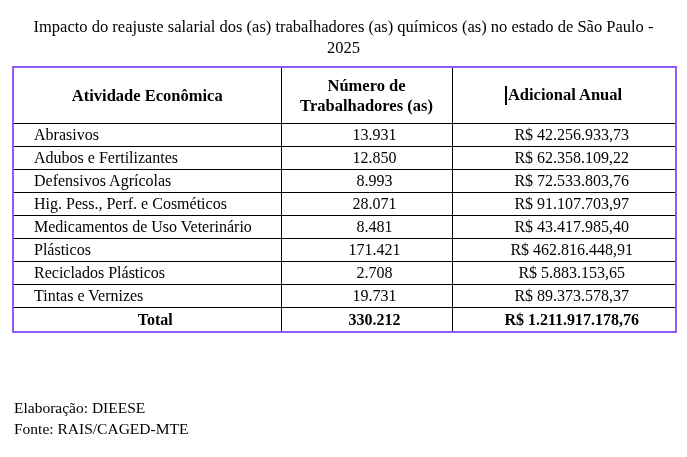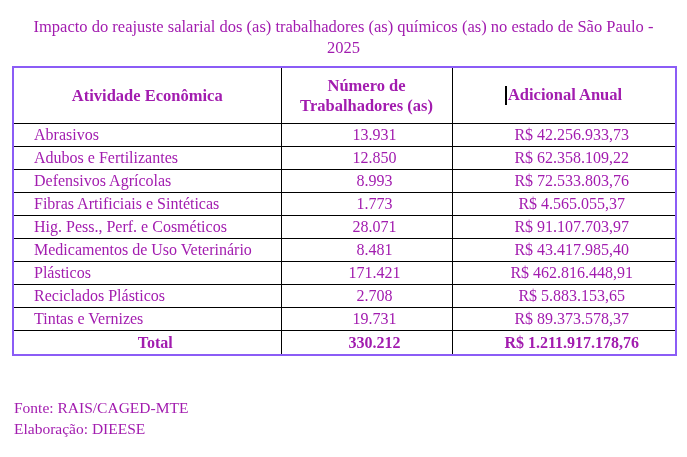--- a/index.html
+++ b/index.html
@@ -6,21 +6,21 @@
     margin: 0;
     padding: 0;
     background: #ffffff;
   }
   .screen {
     position: relative;
     width: 687px;
     height: 457px;
     background: #ffffff;
     font-family: "Liberation Serif", serif;
-    color: #a21caf;
+    color: #000000;
     overflow: hidden;
   }
   .doc-title {
     position: absolute;
     top: 16px;
     left: 0;
     right: 0;
     margin: 0 auto;
     width: 652px;
     text-align: center;
@@ -117,25 +117,20 @@
         <td class="cell-left">Adubos e Fertilizantes</td>
         <td class="cell-center">12.850</td>
         <td class="cell-center">R$ 62.358.109,22</td>
       </tr>
       <tr>
         <td class="cell-left">Defensivos Agrícolas</td>
         <td class="cell-center">8.993</td>
         <td class="cell-center">R$ 72.533.803,76</td>
       </tr>
       <tr>
-        <td class="cell-left">Fibras Artificiais e Sintéticas</td>
-        <td class="cell-center">1.773</td>
-        <td class="cell-center">R$ 4.565.055,37</td>
-      </tr>
-      <tr>
         <td class="cell-left">Hig. Pess., Perf. e Cosméticos</td>
         <td class="cell-center">28.071</td>
         <td class="cell-center">R$ 91.107.703,97</td>
       </tr>
       <tr>
         <td class="cell-left">Medicamentos de Uso Veterinário</td>
         <td class="cell-center">8.481</td>
         <td class="cell-center">R$ 43.417.985,40</td>
       </tr>
       <tr>
@@ -155,17 +150,17 @@
       </tr>
       <tr class="total-row">
         <td>Total</td>
         <td>330.212</td>
         <td>R$ 1.211.917.178,76</td>
       </tr>
     </tbody>
   </table>
 
   <div class="doc-footer">
+    <div>Elaboração: DIEESE</div>
     <div>Fonte: RAIS/CAGED-MTE</div>
-    <div>Elaboração: DIEESE</div>
   </div>
 
 </div>
 
 </body></html>

